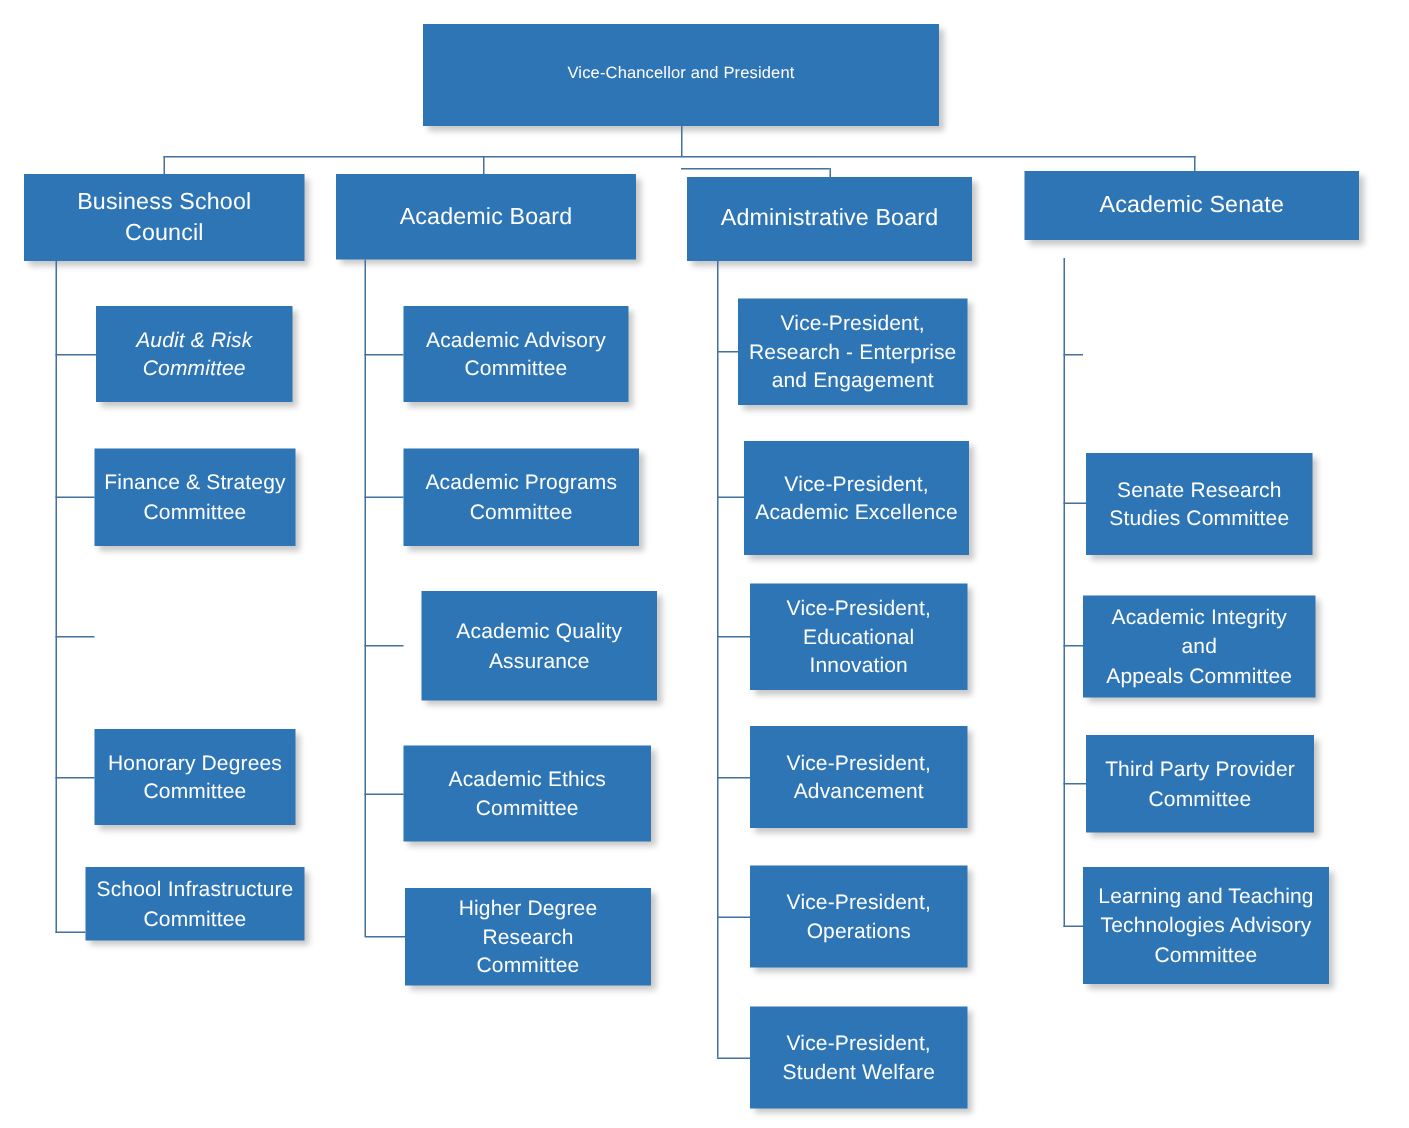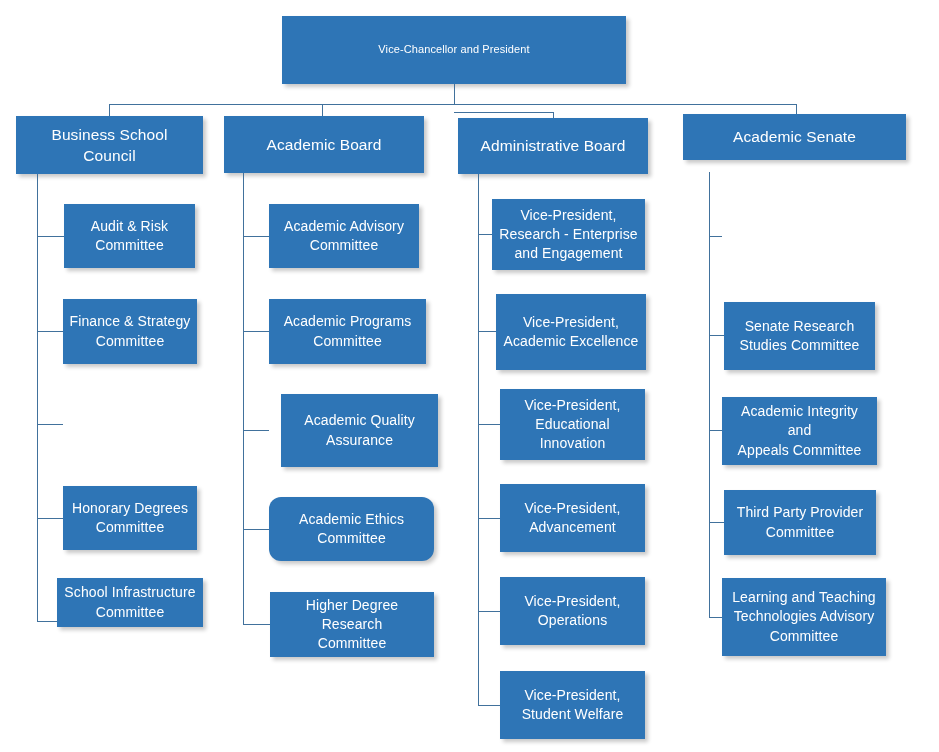--- a/index.html
+++ b/index.html
@@ -65,21 +65,21 @@
   <div class="conn v" style="left:109px; top:104px; width:1px; height:12px;"></div>
   <div class="conn v" style="left:322px; top:104px; width:1px; height:12px;"></div>
   <div class="conn v" style="left:553px; top:112px; width:1px; height:6px;"></div>
   <div class="conn v" style="left:796px; top:104px; width:1px; height:10px;"></div>
 
   <div class="node branch" style="left:16px; top:116px; width:187px; height:58px;">Business School
 Council</div>
   <div class="conn v" style="left:37px; top:174px; width:1px; height:448px;"></div>
 
   <div class="conn h" style="left:37px; top:236px; width:27px; height:1px;"></div>
-  <div class="node leaf" style="left:64px; top:204px; width:131px; height:64px;">Audit &amp; Risk
+  <div class="node leaf" style="left:64px; top:204px; width:131px; height:64px;font-style:italic;">Audit &amp; Risk
 Committee</div>
 
   <div class="conn h" style="left:37px; top:331px; width:26px; height:1px;"></div>
   <div class="node leaf" style="left:63px; top:299px; width:134px; height:65px;">Finance &amp; Strategy
 Committee</div>
 
   <div class="conn h" style="left:37px; top:424px; width:26px; height:1px;"></div>
 
   <div class="conn h" style="left:37px; top:518px; width:26px; height:1px;"></div>
   <div class="node leaf" style="left:63px; top:486px; width:134px; height:64px;">Honorary Degrees
@@ -98,21 +98,21 @@
 
   <div class="conn h" style="left:243px; top:331px; width:26px; height:1px;"></div>
   <div class="node leaf" style="left:269px; top:299px; width:157px; height:65px;">Academic Programs
 Committee</div>
 
   <div class="conn h" style="left:243px; top:430px; width:26px; height:1px;"></div>
   <div class="node leaf" style="left:269px; top:394px; width:157px; height:73px;margin-left:12px;">Academic Quality
 Assurance</div>
 
   <div class="conn h" style="left:243px; top:529px; width:26px; height:1px;"></div>
-  <div class="node leaf" style="left:269px; top:497px; width:165px; height:64px;border-radius:12px;">Academic Ethics
+  <div class="node leaf" style="left:269px; top:497px; width:165px; height:64px;">Academic Ethics
 Committee</div>
 
   <div class="conn h" style="left:243px; top:624px; width:27px; height:1px;"></div>
   <div class="node leaf" style="left:270px; top:592px; width:164px; height:65px;">Higher Degree Research
 Committee</div>
 
   <div class="node branch" style="left:458px; top:118px; width:190px; height:56px;">Administrative Board</div>
   <div class="conn v" style="left:478px; top:174px; width:1px; height:531px;"></div>
 
   <div class="conn h" style="left:478px; top:234px; width:21px; height:1px;"></div>

